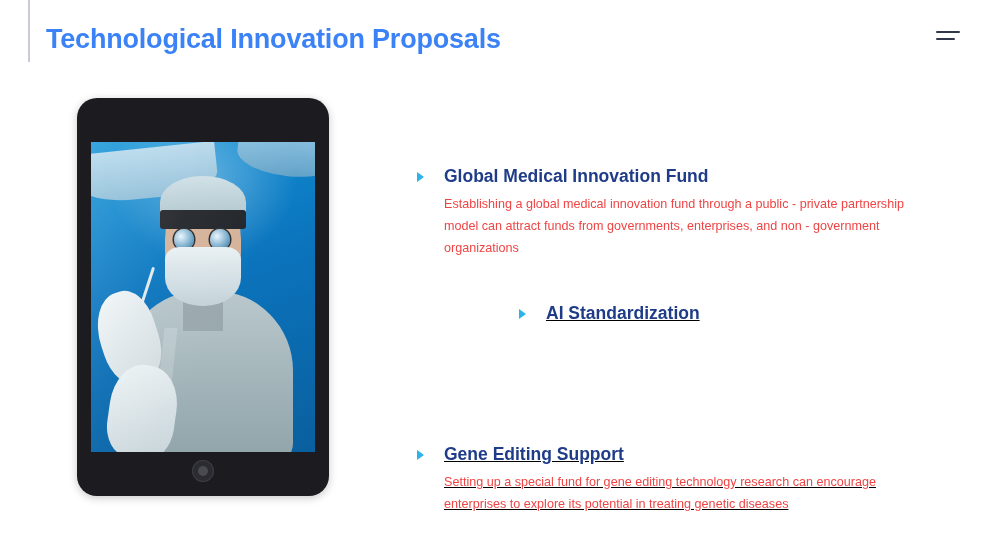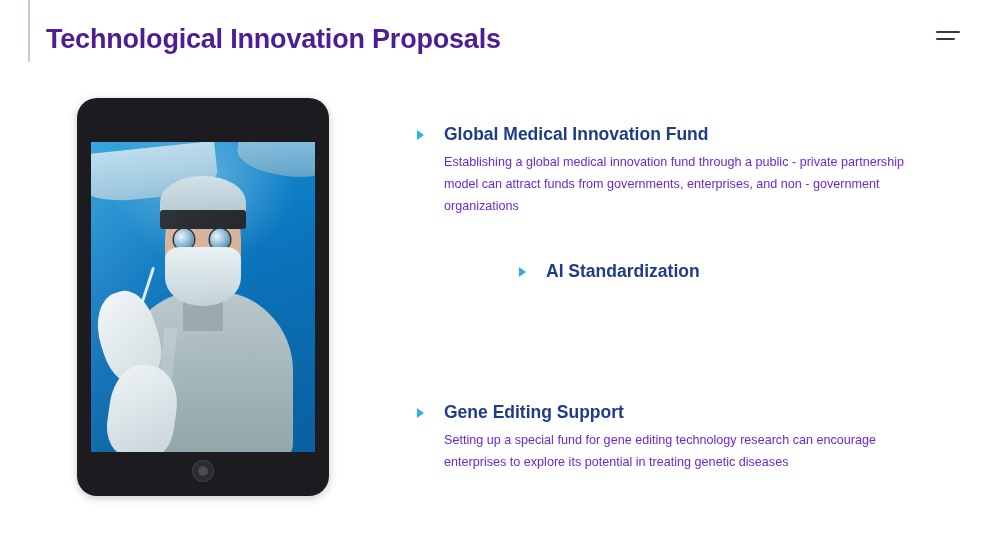--- a/index.html
+++ b/index.html
@@ -30,21 +30,21 @@
     width: 2px;
     height: 62px;
     background: #c9ccd4;
   }
   .page-title {
     position: absolute;
     left: 46px;
     top: 24px;
     font-size: 27px;
     font-weight: bold;
-    color: #4c1d95;
+    color: #3b82f6;
     letter-spacing: -0.2px;
     white-space: nowrap;
   }
   .menu-icon {
     position: absolute;
     right: 33px;
     top: 28px;
     width: 24px;
     height: 16px;
     cursor: pointer;
@@ -236,21 +236,21 @@
   }
   .photo .glass {
     position: absolute;
     inset: 0;
     background: linear-gradient(115deg, rgba(255,255,255,0.17) 0%, rgba(255,255,255,0.04) 35%, rgba(255,255,255,0) 60%);
   }
 
   
   .content { position: absolute; left: 0; top: 0; }
 
-  .block { position: absolute; }
+  .block { position: absolute; margin-top: 42px; }
   .block .bullet {
     position: absolute;
     left: 0;
     top: 7px;
     width: 0;
     height: 0;
     border-left: 7px solid #2cb4e8;
     border-top: 5px solid transparent;
     border-bottom: 5px solid transparent;
   }
@@ -259,34 +259,34 @@
     font-size: 17.5px;
     font-weight: bold;
     color: #1f3c88;
     line-height: 22px;
     white-space: nowrap;
   }
   .block p {
     margin: 6px 0 0 0;
     font-size: 12.6px;
     line-height: 22px;
-    color: #6d28d9;
+    color: #ef4444;
   }
 
   
   #block-fund { left: 417px; top: 123px; width: 516px; }
   #block-fund .txt { margin-left: 27px; }
 
   
-  #block-ai { left: 519px; top: 260px; width: 414px; }
+  #block-ai { left: 519px; top: 260px; width: 414px; text-decoration: underline; }
   #block-ai .txt { margin-left: 27px; }
   #block-ai p { width: 392px; }
 
   
-  #block-gene { left: 417px; top: 401px; width: 516px; }
+  #block-gene { left: 417px; top: 401px; width: 516px; text-decoration: underline; }
   #block-gene .txt { margin-left: 27px; }
 </style>
 </head>
 <body>
 
 <div class="header">
   <div class="title-rule"></div>
   <div class="page-title">Technological Innovation Proposals</div>
   <div class="menu-icon">
     <span class="l1"></span>

